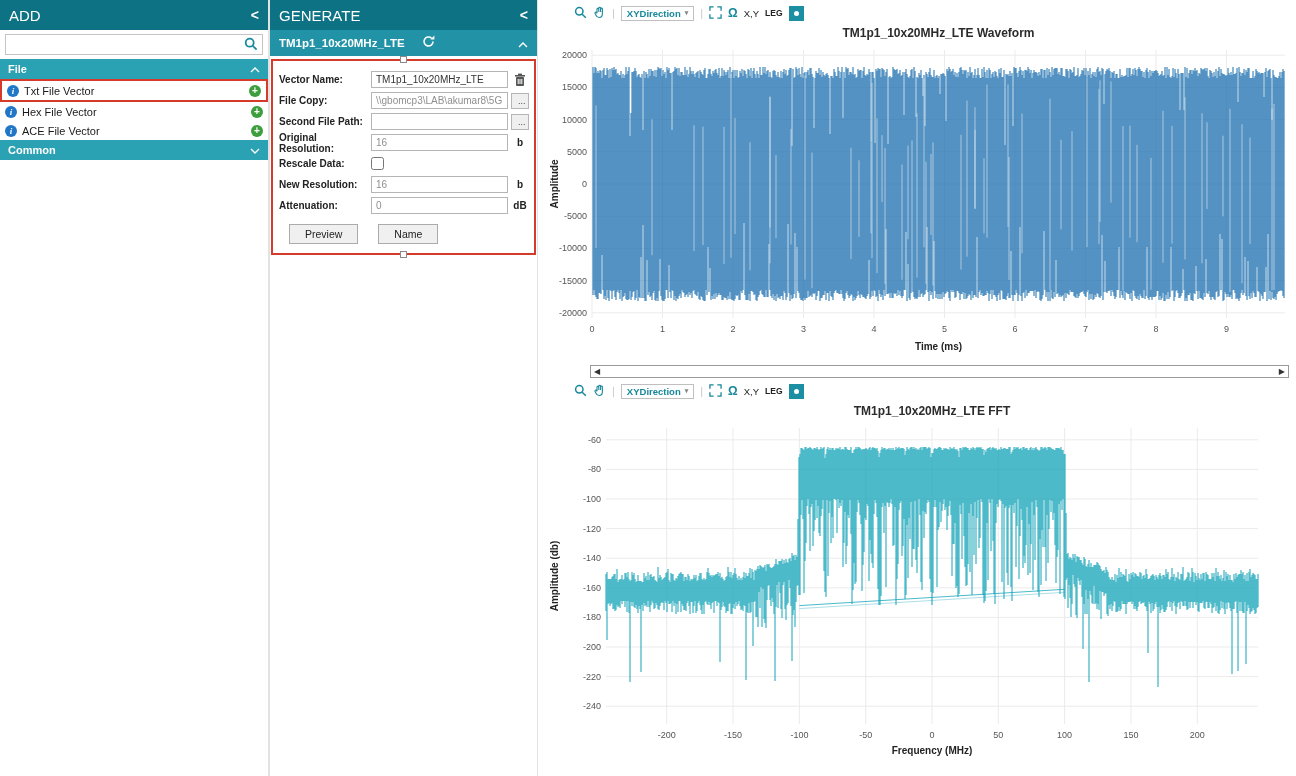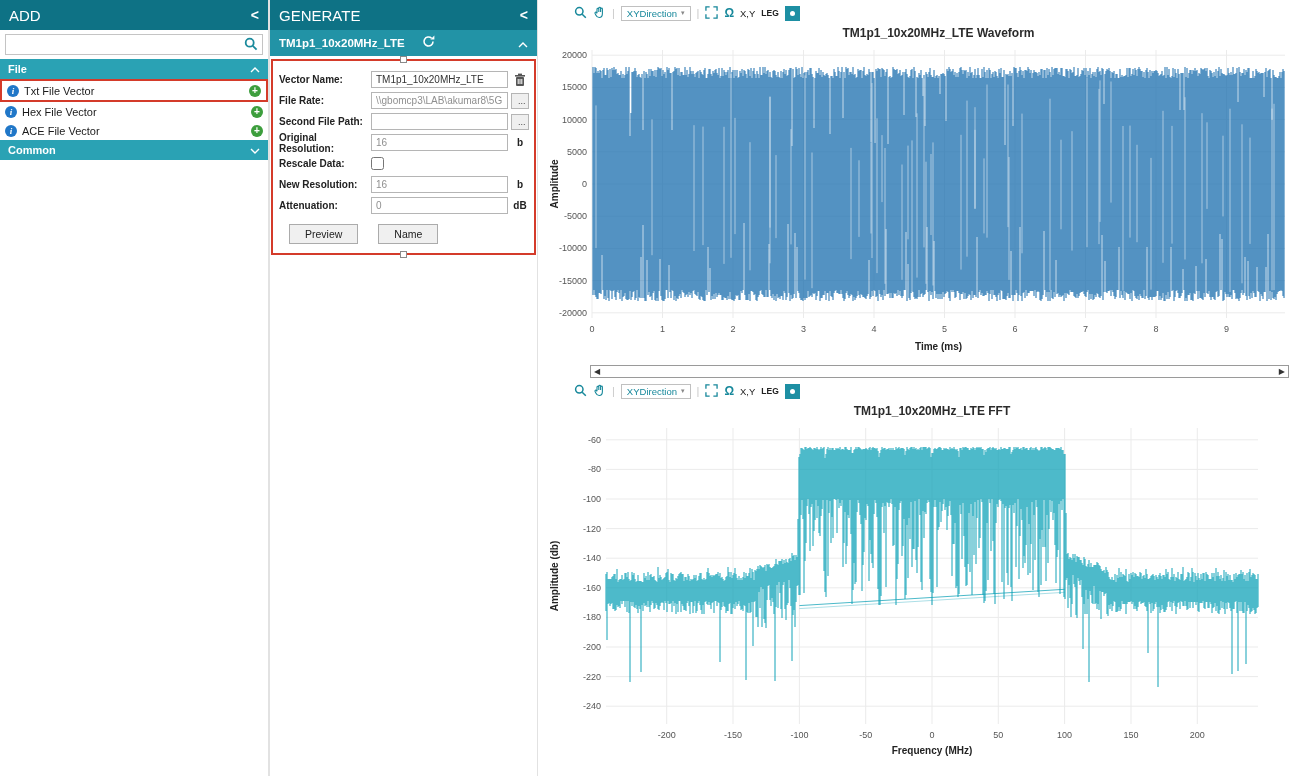--- a/index.html
+++ b/index.html
@@ -38,21 +38,21 @@
   .slot { width:18px; flex:none; display:flex; align-items:center; justify-content:center; }
   .browse { width:18px; height:16px; border:1px solid #b5b5b5; background:#efefef; font-size:9px; line-height:12px; text-align:center; color:#444; }
   .unit { font-size:10px; font-weight:bold; color:#222; }
   .cbox { width:13px; height:13px; margin:0; }
   .btn-row { display:flex; gap:20px; margin:8px 0 0 10px; }
   .btn { height:20px; padding:0 15px; border:1px solid #ababab; background:#f0f0f0; font-size:10.5px; color:#222; font-family:inherit;text-align:center; }
   
   .right { flex:1; display:flex; flex-direction:column; padding:2px 3px 0 8px; min-width:0; background:#fff; }
   .tbar { height:22px; display:flex; align-items:center; gap:6px; margin-left:28px; color:#17889b; font-size:10px; flex:none; }
   .tbar .divd { color:#c9c9c9; font-size:11px; }
-  .xydir { border:1px solid #c0c0c0; padding:1px 5px; font-size:9.5px; color:#17889b; display:flex; align-items:center; gap:4px; background:#fff; }
+  .xydir { border:1px solid #c0c0c0; padding:1px 5px; font-size:9.5px; color:#17889b; display:flex; align-items:center; gap:4px; background:#fff;font-weight:bold; }
   .xylab { color:#222; font-size:9.5px; }
   .leg { color:#222; font-size:8.5px; font-weight:bold; }
   .tealbtn { width:15px; height:15px; background:#1d8fa3; display:flex; align-items:center; justify-content:center; }
   .tealbtn .dot { width:5px; height:5px; border-radius:50%; background:#fff; }
   .omega { font-size:12px; color:#17889b; font-weight:bold; }
   .scroll { height:13px; border:1px solid #9a9a9a; margin:3px 0 2px 44px; width:699px; display:flex; align-items:center; justify-content:space-between; padding:0 3px; font-size:8px; color:#333; background:#fff; flex:none; }
   svg.chart { display:block; flex:none; }
 </style>
 </head>
 <body>
@@ -142,21 +142,21 @@
               <line x1="4.2" y1="6" x2="4.2" y2="11" stroke="#fff" stroke-width="1"></line>
               <line x1="6" y1="6" x2="6" y2="11" stroke="#fff" stroke-width="1"></line>
               <line x1="7.8" y1="6" x2="7.8" y2="11" stroke="#fff" stroke-width="1"></line>
             </svg>
         </span>
       </div>
     </div>
 
 
     <div class="frow">
-      <span class="flabel">File Rate:</span>
+      <span class="flabel">File Copy:</span>
       <div class="fctl">
         <input class="tin gray" value="\\gbomcp3\LAB\akumar8\5GNR_Waveforms" style="">
         <span class="slot">
             <button class="browse">...</button>
           </span>
       </div>
     </div>
 
     <div class="frow">
       <span class="flabel">Second File Path:</span>

